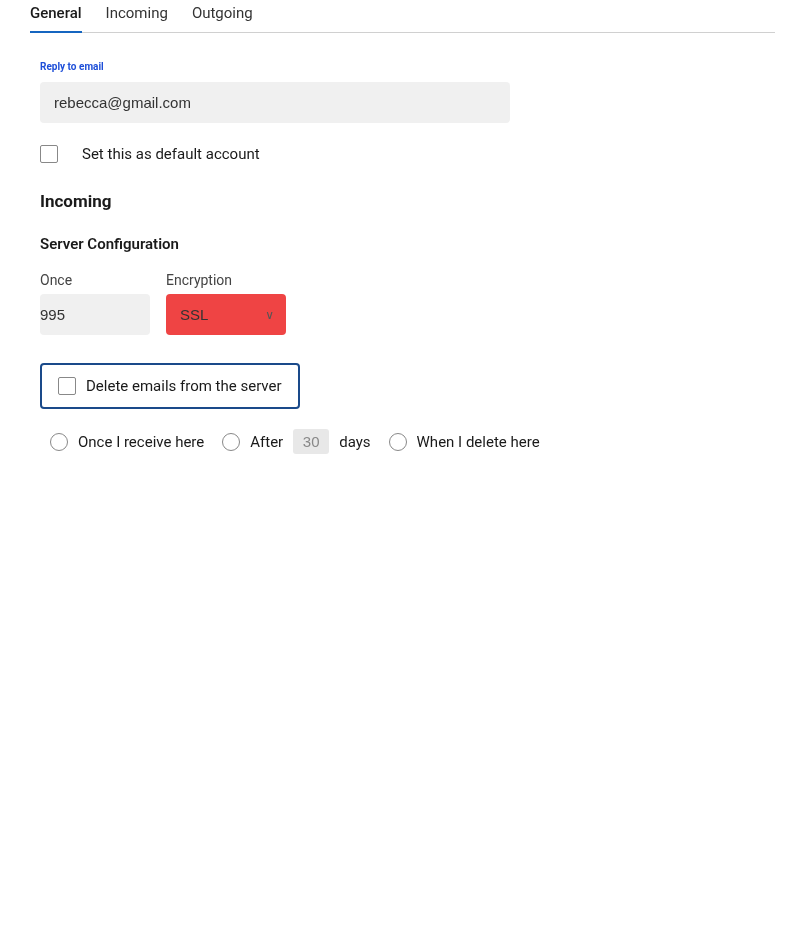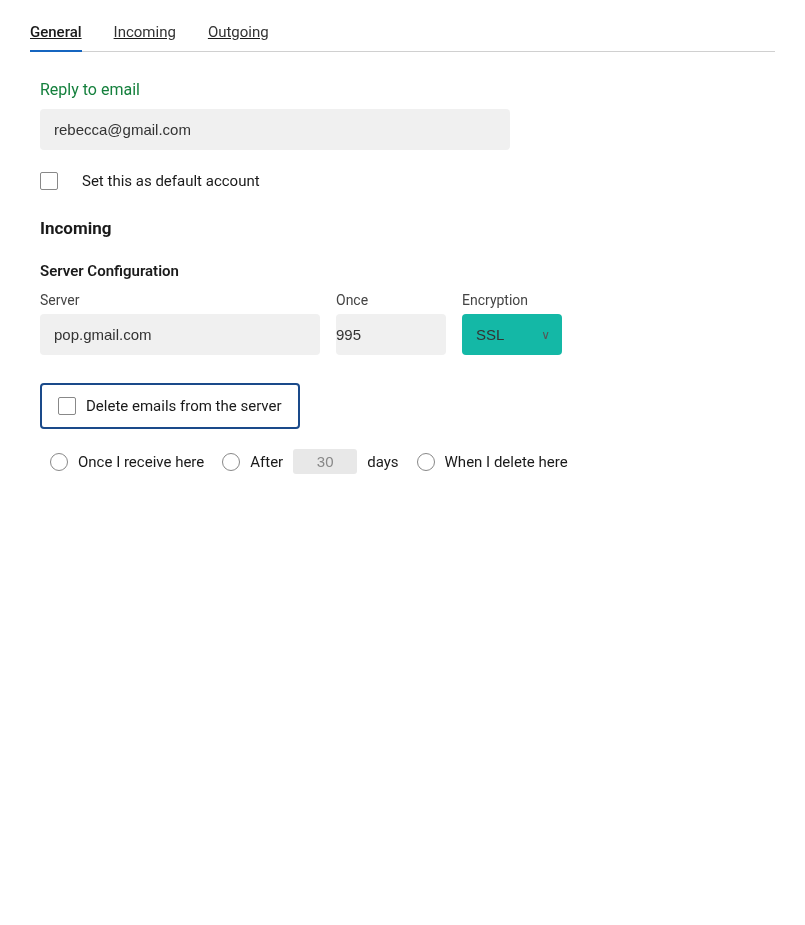--- a/index.html
+++ b/index.html
@@ -22,23 +22,22 @@
       min-height: 925px;
       background: #ffffff;
       padding: 0 30px;
     }
 
     
     .tabs-bar {
       display: flex;
       align-items: flex-end;
       border-bottom: 1px solid #d0d0d0;
-      padding-top: 23px;
-      gap: 32px;
-      text-decoration: underline;
+      padding-top: 4px;
+      gap: 24px;
     }
 
     .tab {
       padding-bottom: 10px;
       font-size: 15px;
       color: #333;
       cursor: pointer;
       position: relative;
     }
 
@@ -56,24 +55,24 @@
       height: 2px;
       background: #1565c0;
     }
 
     
     .content {
       padding: 28px 10px;
     }
 
     .section-label {
-      font-size: 16px;
-      color: #15803d;
+      font-size: 10px;
+      color: #1d4ed8;
       margin-bottom: 10px;
-      font-weight: 400;
+      font-weight: 700;
     }
 
     .input-field {
       background: #f0f0f0;
       border: none;
       border-radius: 4px;
       padding: 12px 14px;
       font-size: 15px;
       color: #333;
       width: 470px;
@@ -109,21 +108,21 @@
       font-weight: 700;
       color: #1a1a1a;
       margin-bottom: 6px;
       margin-top: 10px;
     }
 
     .section-heading-medium {
       font-size: 15px;
       font-weight: 600;
       color: #1a1a1a;
-      margin-bottom: 12px;
+      margin-bottom: 19px;
       margin-top: 24px;
     }
 
     .server-config-row {
       display: flex;
       align-items: flex-end;
       gap: 16px;
       margin-top: 8px;
     }
 
@@ -154,27 +153,27 @@
       border: none;
       border-radius: 4px;
       padding: 12px 0;
       font-size: 15px;
       color: #333;
       width: 110px;
       outline: none;
     }
 
     .select-encryption {
-      background: #14b8a6;
+      background: #ef4444;
       border: none;
       border-radius: 4px;
       padding: 12px 14px;
       font-size: 15px;
       color: #333;
-      width: 100px;
+      width: 120px;
       outline: none;
       appearance: none;
       cursor: pointer;
       position: relative;
     }
 
     .select-wrapper {
       position: relative;
       display: inline-block;
     }
@@ -231,21 +230,21 @@
       color: #1a1a1a;
     }
 
     .days-input {
       background: #e8e8e8;
       border: none;
       border-radius: 3px;
       padding: 4px 8px;
       font-size: 15px;
       color: #888;
-      width: 64px;
+      width: 36px;
       text-align: center;
       outline: none;
     }
   </style>
 </head>
 <body>
 
 <div class="page-container">
 
   <div class="tabs-bar">
@@ -273,24 +272,20 @@
     </div>
 
     
     <div class="section-heading-bold">Incoming</div>
 
     
     <div class="section-heading-medium">Server Configuration</div>
 
     
     <div class="server-config-row">
-      <div class="field-group">
-        <span class="field-label">Server</span>
-        <input class="input-server" type="text" value="pop.gmail.com" style="">
-      </div>
       <div class="field-group">
         <span class="field-label">Once</span>
         <input class="input-port" type="text" value="995" style="">
       </div>
       <div class="field-group">
         <span class="field-label">Encryption</span>
         <div class="select-wrapper">
           <select class="select-encryption">
             <option>SSL</option>
             <option>TLS</option>

